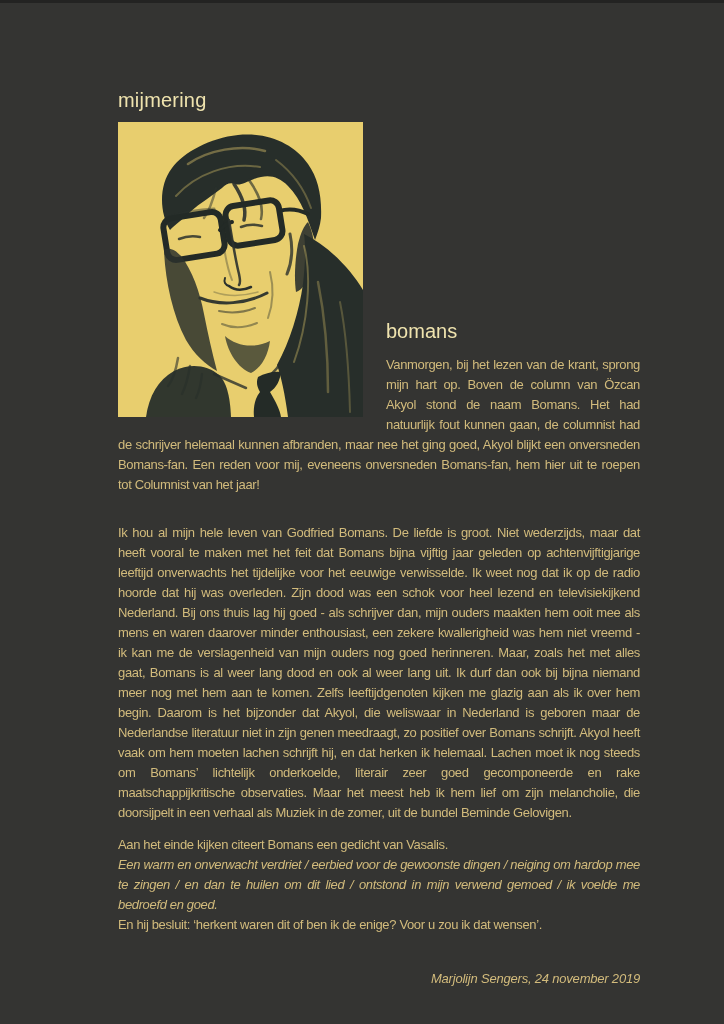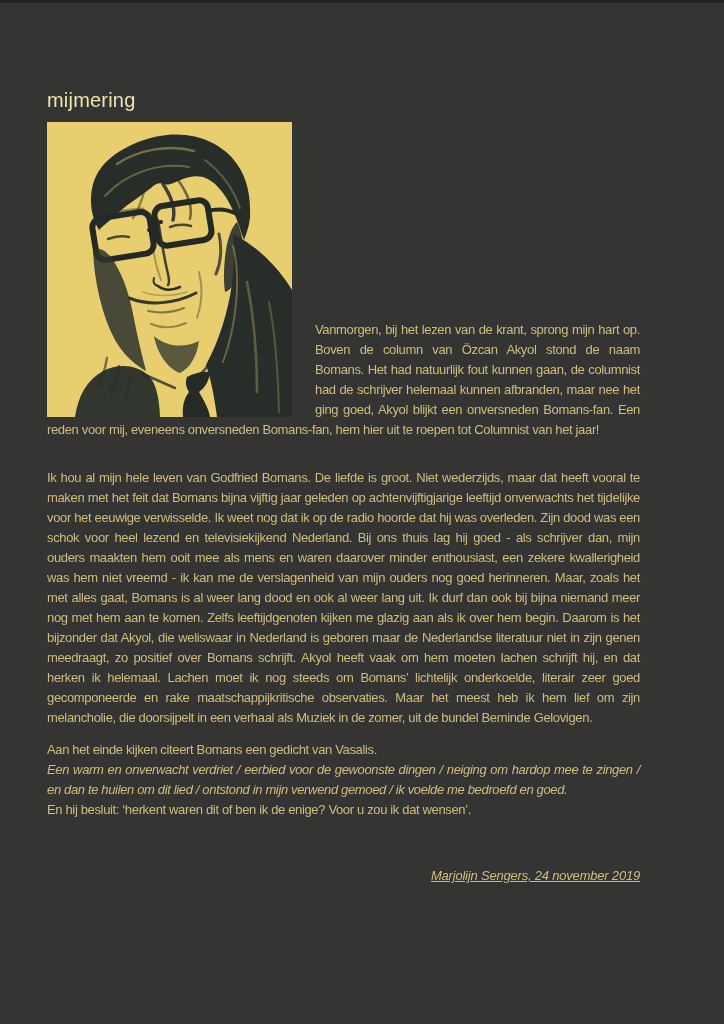--- a/index.html
+++ b/index.html
@@ -11,21 +11,21 @@
     overflow: hidden;
     position: relative;
   }
   .top-strip {
     position: absolute;
     top: 0; left: 0;
     width: 100%;
     height: 3px;
     background: #232322;
   }
-  .page { padding: 0 84px 0 47px; }
+  .page { padding: 0 84px 0 118px; }
 
   h1.page-title {
     margin: 0;
     padding-top: 88px;
     font-size: 20px;
     line-height: 24px;
     font-weight: 400;
     letter-spacing: .2px;
     color: #efe3ae;
   }
@@ -55,28 +55,27 @@
     color: #d2bb7c;
     text-align: justify;
   }
   p.body.main  { margin-top: 28px; }
   p.body.quote { margin-top: 12px; }
   .line { display: block; }
   .poem { font-style: italic; }
 
   .signature {
     clear: both;
-    margin-top: 48px;
+    margin-top: 36px;
     text-align: right;
     font-style: italic;
     font-size: 13px;
     line-height: 16.5px;
     letter-spacing: -0.2px;
     color: #d2bb7c;
-    text-decoration: underline;
   }
 </style>
 </head>
 <body>
 
 <div class="top-strip"></div>
 
 <div class="page">
 
   <h1 class="page-title">mijmering</h1>
@@ -139,20 +138,21 @@
         <path stroke="#e8ce6e" stroke-opacity=".25" stroke-width="2" d="M222,180 C228,210 231,250 232,290"></path>
         <path stroke="#e8ce6e" stroke-opacity=".35" stroke-width="2" d="M186,124 C194,154 190,202 176,240"></path>
 
         <path fill="#272e2a" fill-opacity=".95" stroke="none" d="M28,295 C31,274 40,258 56,249 C72,241 89,243 101,253 C108,260 112,272 113,295 Z"></path>
       </g>
     </svg>
   </figure>
 
   <div class="heading-spacer"></div>
 
+  <h2 class="article-heading">bomans</h2>
 
   <p class="body intro">Vanmorgen, bij het lezen van de krant, sprong mijn hart op. Boven de column van Özcan Akyol stond de naam Bomans. Het had natuurlijk fout kunnen gaan, de columnist had de schrijver helemaal kunnen afbranden, maar nee het ging goed, Akyol blijkt een onversneden Bomans-fan. Een reden voor mij, eveneens onversneden Bomans-fan, hem hier uit te roepen tot Columnist van het jaar!</p>
 
   <p class="body main">Ik hou al mijn hele leven van Godfried Bomans. De liefde is groot. Niet wederzijds, maar dat heeft vooral te maken met het feit dat Bomans bijna vijftig jaar geleden op achtenvijftigjarige leeftijd onverwachts het tijdelijke voor het eeuwige verwisselde. Ik weet nog dat ik op de radio hoorde dat hij was overleden. Zijn dood was een schok voor heel lezend en televisiekijkend Nederland. Bij ons thuis lag hij goed - als schrijver dan, mijn ouders maakten hem ooit mee als mens en waren daarover minder enthousiast, een zekere kwallerigheid was hem niet vreemd - ik kan me de verslagenheid van mijn ouders nog goed herinneren. Maar, zoals het met alles gaat, Bomans is al weer lang dood en ook al weer lang uit. Ik durf dan ook bij bijna niemand meer nog met hem aan te komen. Zelfs leeftijdgenoten kijken me glazig aan als ik over hem begin. Daarom is het bijzonder dat Akyol, die weliswaar in Nederland is geboren maar de Nederlandse literatuur niet in zijn genen meedraagt, zo positief over Bomans schrijft. Akyol heeft vaak om hem moeten lachen schrijft hij, en dat herken ik helemaal. Lachen moet ik nog steeds om Bomans’ lichtelijk onderkoelde, literair zeer goed gecomponeerde en rake maatschappijkritische observaties. Maar het meest heb ik hem lief om zijn melancholie, die doorsijpelt in een verhaal als Muziek in de zomer, uit de bundel Beminde Gelovigen.</p>
 
   <p class="body quote">
     <span class="line">Aan het einde kijken citeert Bomans een gedicht van Vasalis.</span>
     <span class="line poem">Een warm en onverwacht verdriet / eerbied voor de gewoonste dingen / neiging om hardop mee te zingen / en dan te huilen om dit lied / ontstond in mijn verwend gemoed / ik voelde me bedroefd en goed.</span>
     <span class="line">En hij besluit: ‘herkent waren dit of ben ik de enige? Voor u zou ik dat wensen’.</span>
   </p>

